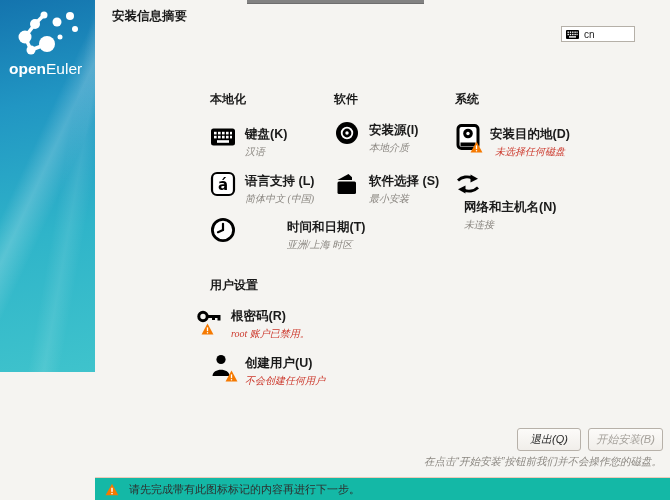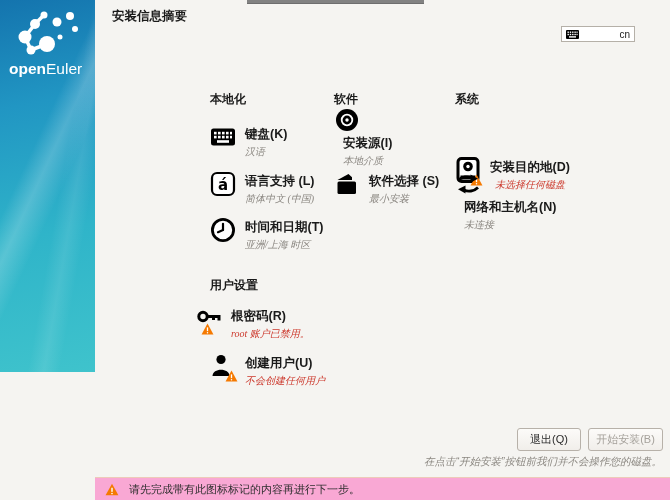--- a/index.html
+++ b/index.html
@@ -15,43 +15,43 @@
                linear-gradient(100deg,transparent 58%,rgba(255,255,255,0.10) 68%,transparent 78%); }
   .logo { position:absolute; left:0; top:4px; width:95px; height:58px; }
   .brand { position:absolute; left:9px; top:60px; color:#fff; font-size:15.5px; white-space:nowrap; }
   .brand .b1 { font-weight:bold; }
   .brand .b2 { font-weight:300; }
 
   
   .topstrip { position:absolute; left:247px; top:0; width:177px; height:4px; background:#828282; border-bottom:1px solid #6e6e6e; }
   .page-title { position:absolute; left:112px; top:8px; font-size:12.5px; font-weight:bold; color:#1a1a1a; }
   .kbd-indicator { position:absolute; left:561px; top:26px; width:74px; height:16px; background:#fff;
-    border:1px solid #b5b0a8; display:flex; align-items:center; gap:5px; padding:0 4px; cursor:pointer;justify-content:space-between; }
+    border:1px solid #b5b0a8; display:flex; align-items:center; gap:5px; padding:0 4px; cursor:pointer; }
   .kbd-indicator span { font-size:10px; color:#1a1a1a; }
 
   
   .section-title { position:absolute; font-size:12px; font-weight:bold; color:#1a1a1a; white-space:nowrap; }
   .spoke { position:absolute; display:flex; align-items:flex-start; cursor:pointer; }
   .spoke-icon { position:relative; width:26px; height:26px; flex:0 0 26px; }
   .spoke-body { margin-left:9px; }
   .spoke-label { font-size:12.5px; font-weight:bold; color:#1a1a1a; line-height:15px; white-space:nowrap; }
   .spoke-status { font-size:10px; font-style:italic; color:#8a8680; margin-top:3px; white-space:nowrap;font-family:Liberation Serif, serif; }
   .spoke-status.error { color:#cc382c;text-align:center; }
   .warn-badge { position:absolute; width:13px; height:12px; bottom:-3px; right:-2px; }
   .warn-badge.left { right:auto; left:5px; }
 
   
   .btn { position:absolute; top:428px; height:23px; border:1px solid #b7b1a9; border-radius:3px;
-    background:linear-gradient(#fcfbf9,#f1eeea); font-size:11px; text-align:center; line-height:21px; cursor:pointer; }
+    background:linear-gradient(#fcfbf9,#f1eeea); font-size:11px; text-align:center; line-height:21px; cursor:pointer;font-style:italic; }
   .btn-quit { left:517px; width:64px; color:#2a2a2a; }
   .btn-begin { left:588px; width:75px; color:#a5a19b; }
   .footer-note { position:absolute; right:8px; top:455px; font-size:10.5px; font-style:italic; color:#8c8882; white-space:nowrap; }
 
   
-  .warning-bar { position:absolute; left:95px; right:0; top:477px; height:23px; background:#f9a8d4;
+  .warning-bar { position:absolute; left:95px; right:0; top:477px; height:23px; background:#14b8a6;
     border-top:1px solid #edcab9; display:flex; align-items:center; padding-left:10px; gap:10px; }
   .warning-bar span { font-size:11px; color:#2e2e2e; }
 </style>
 </head>
 <body>
 
 <div class="screen">
 
   <aside class="sidebar">
     <svg class="logo" viewBox="0 0 95 58">
@@ -135,35 +135,35 @@
         <rect x="2" y="2" width="22" height="22" rx="5" fill="#fff" stroke="#000" stroke-width="2.2"></rect>
         <text x="13" y="18.5" font-size="15" font-weight="bold" font-family="DejaVu Sans, sans-serif" text-anchor="middle" fill="#000">á</text>
       </svg>
     </span>
     <span class="spoke-body">
       <span class="spoke-label">语言支持 (L)</span>
       <div class="spoke-status">简体中文 (中国)</div>
     </span>
   </div>
 
-  <div class="spoke" style="left:210px;top:217px;">
+  <div class="spoke" style="left:210px;top:217px;gap:42px;">
     <span class="spoke-icon">
       <svg width="26" height="26" viewBox="0 0 26 26">
         <circle cx="13" cy="13" r="10.6" fill="#fff" stroke="#000" stroke-width="2.8"></circle>
         <line x1="13" y1="13" x2="13" y2="6.8" stroke="#000" stroke-width="2.2" stroke-linecap="round"></line>
         <line x1="13" y1="13" x2="8" y2="15.2" stroke="#000" stroke-width="2.2" stroke-linecap="round"></line>
       </svg>
     </span>
     <span class="spoke-body">
       <span class="spoke-label">时间和日期(T)</span>
       <div class="spoke-status">亚洲/上海 时区</div>
     </span>
   </div>
 
-  <div class="spoke" style="left:334px;top:107px;flex-direction:column;">
+  <div class="spoke" style="left:334px;top:120px;">
     <span class="spoke-icon">
       <svg width="26" height="26" viewBox="0 0 26 26">
         <circle cx="13" cy="13" r="11" fill="#000"></circle>
         <circle cx="13" cy="13" r="5.3" fill="none" stroke="#fff" stroke-width="1.8"></circle>
         <circle cx="13" cy="13" r="1.7" fill="#fff"></circle>
       </svg>
     </span>
     <span class="spoke-body">
       <span class="spoke-label">安装源(I)</span>
       <div class="spoke-status">本地介质</div>
@@ -176,21 +176,21 @@
         <rect x="3.5" y="10.5" width="18.5" height="12.5" rx="1.5" fill="#000"></rect>
         <path d="M3.5 9 L14.5 3 L18 6.2 L18 9 Z" fill="#000"></path>
       </svg>
     </span>
     <span class="spoke-body">
       <span class="spoke-label">软件选择 (S)</span>
       <div class="spoke-status">最小安装</div>
     </span>
   </div>
 
-  <div class="spoke" style="left:455px;top:124px;margin-top:33px;">
+  <div class="spoke" style="left:455px;top:124px;">
     <span class="spoke-icon">
       <svg width="26" height="26" viewBox="0 0 26 26">
         <rect x="3" y="1.5" width="20" height="23" rx="3.5" fill="#fff" stroke="#000" stroke-width="3"></rect>
         <circle cx="13" cy="9.5" r="4.8" fill="#000"></circle>
         <circle cx="13" cy="9.5" r="1.7" fill="#fff"></circle>
         <rect x="5.5" y="18.5" width="15" height="4" fill="#000"></rect>
       </svg>
       <svg class="warn-badge" viewBox="0 0 24 22">
         <path d="M12 1 L23 21 H1 Z" fill="#f57900"></path>
         <rect x="10.8" y="8" width="2.4" height="7" fill="#fff"></rect>

